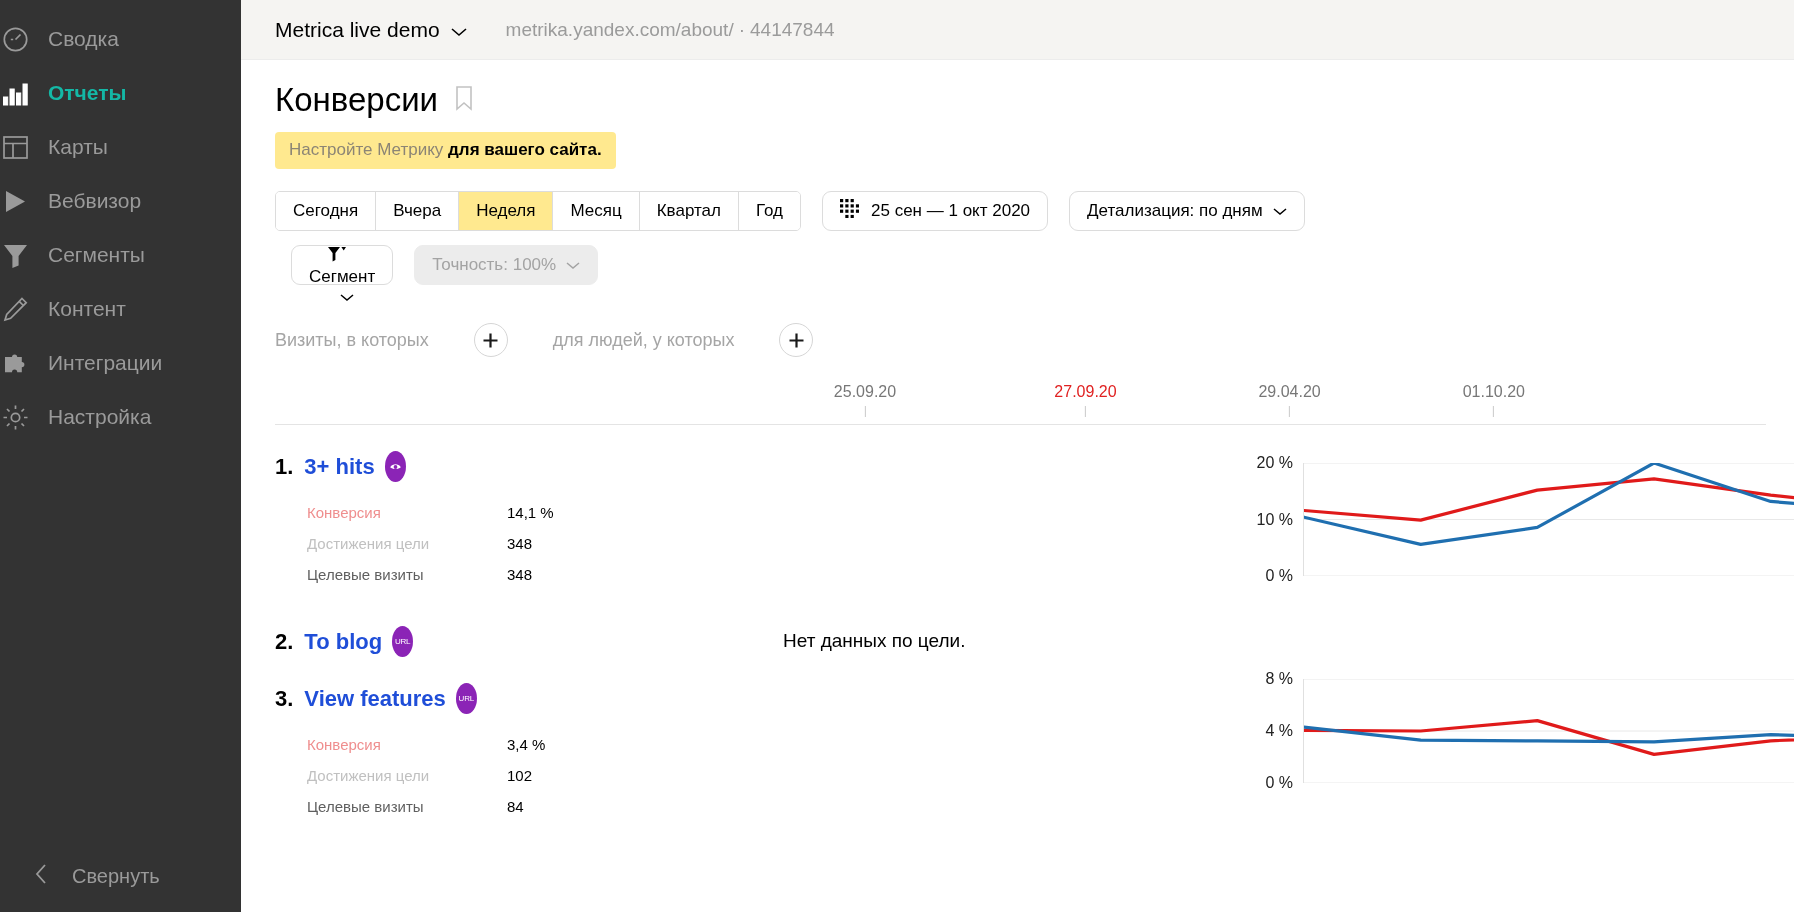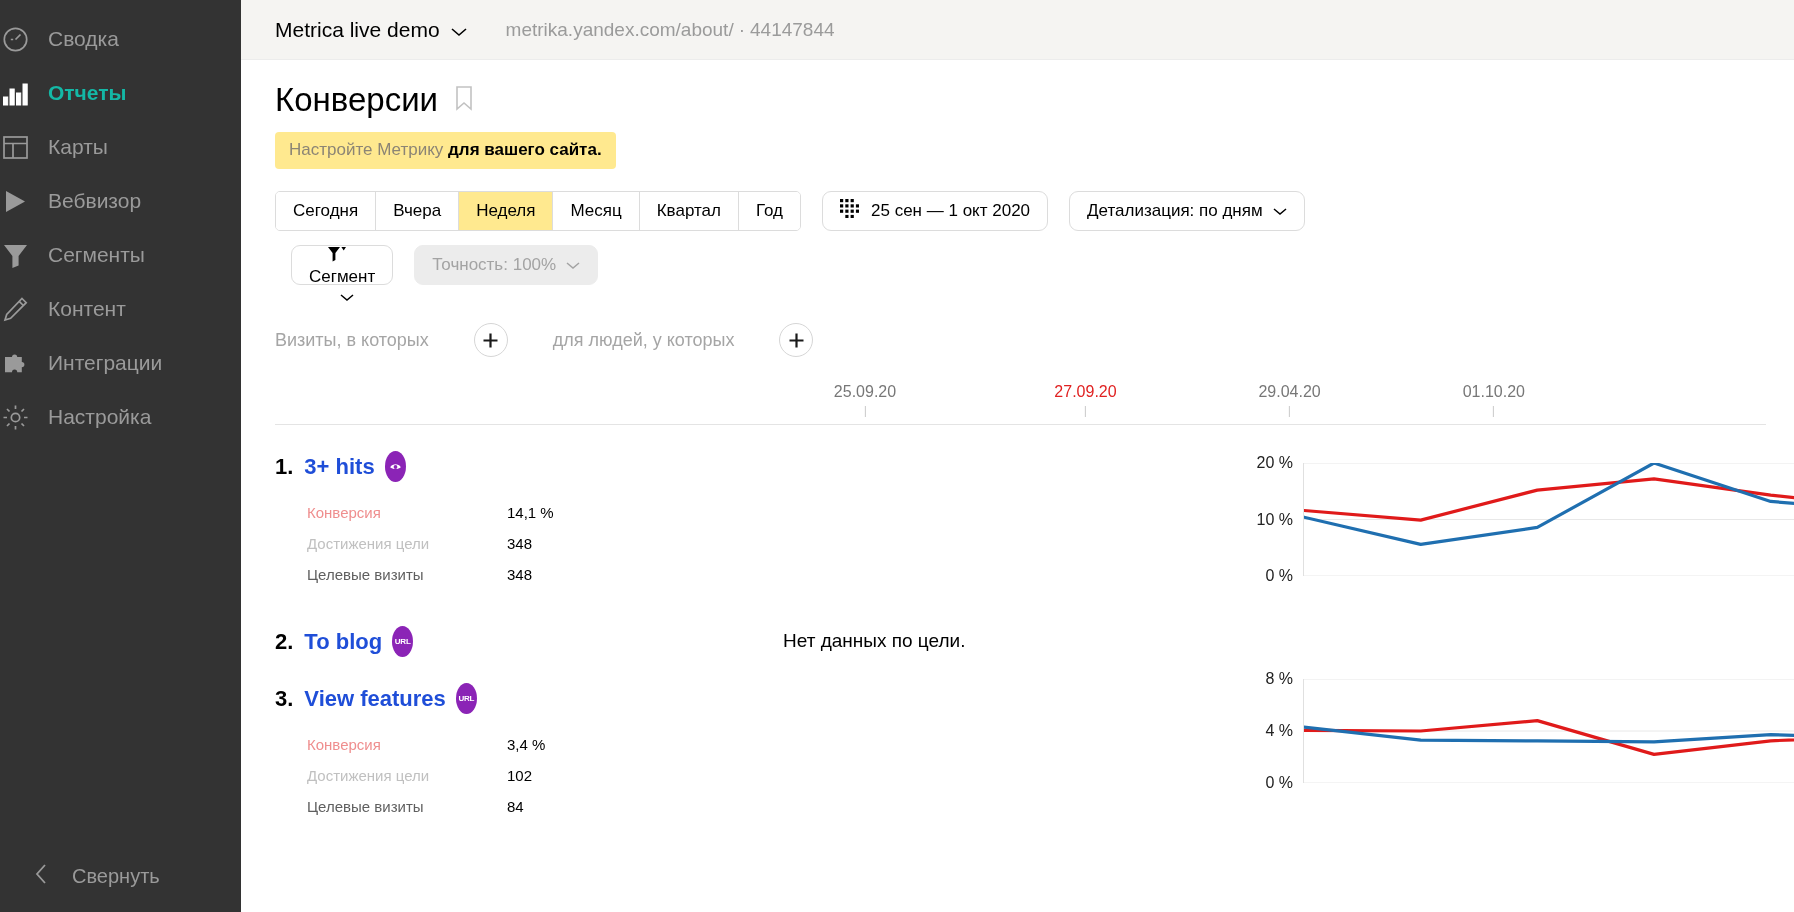--- a/index.html
+++ b/index.html
@@ -183,21 +183,21 @@
     font-size: 22px; font-weight: bold;
     margin-top: 26px;
   }
   .goal-num { color: #000; margin-right: 11px; }
   .goal-name { color: #1f4ed8; cursor: pointer; }
   .badge {
     margin-left: 10px;
     width: 21px; height: 31px; border-radius: 50%;
     background: #8b24b6;
     display: inline-flex; align-items: center; justify-content: center;
-    color: #fff; font-size: 8px; font-weight: bold;
+    color: #fff; font-size: 8px; font-weight: normal;
     letter-spacing: -0.2px;
   }
   .badge.eye { background: #8b24b6; }
 
   .metrics { margin-top: 22px; margin-left: 32px; }
   .metric-row {
     display: flex; align-items: baseline;
     font-size: 15px;
     height: 31px;
   }

